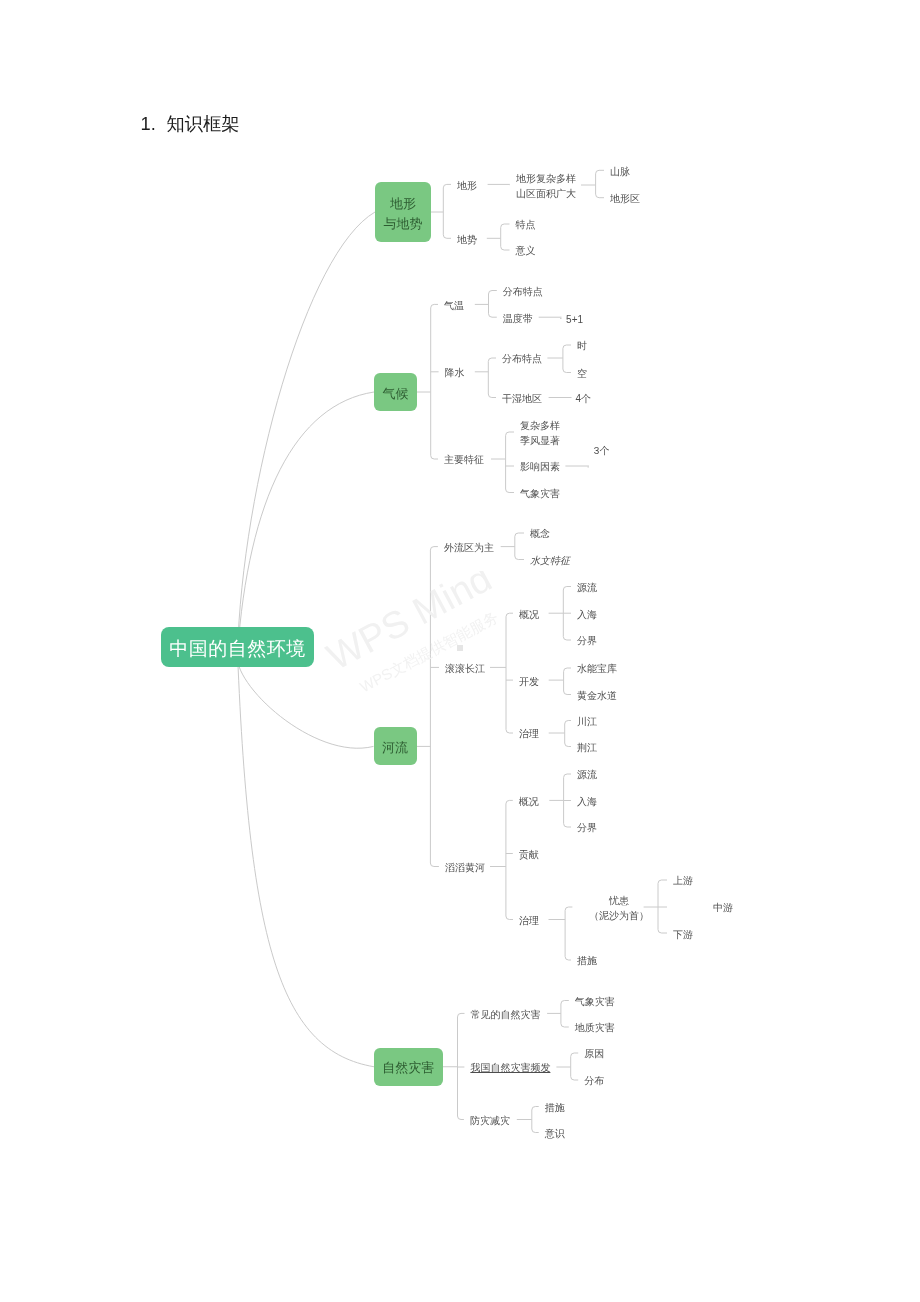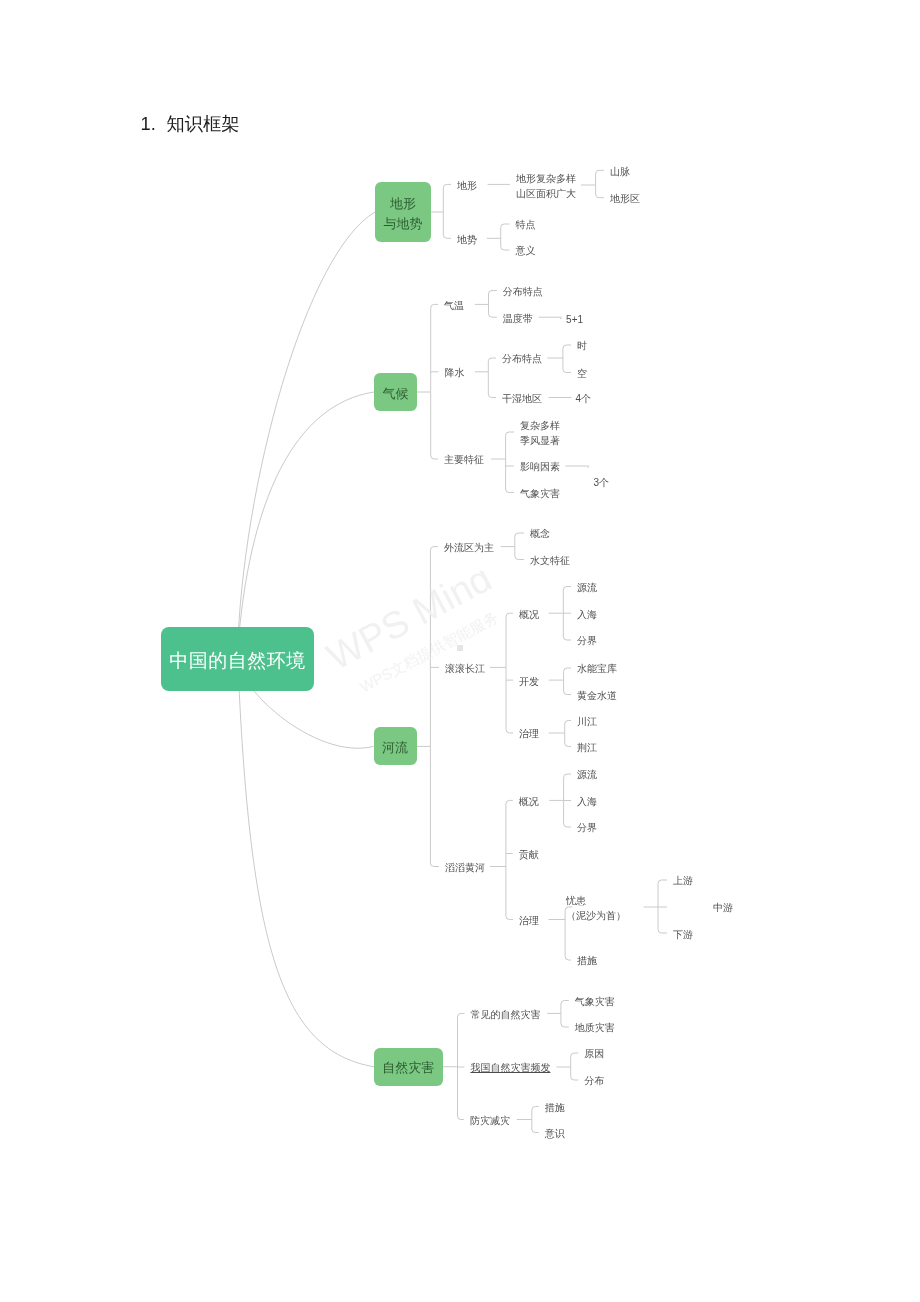--- a/index.html
+++ b/index.html
@@ -137,21 +137,21 @@
         <text x="27" y="100" font-size="38" fill="#f1f1f1" font-family="'Liberation Sans',sans-serif">WPS Mind</text>
         <text x="41" y="132" font-size="15" fill="#f2f2f2" font-family="'Liberation Sans',sans-serif">WPS文档提供智能服务</text>
       </g>
     </svg>
   </div>
   <div id="dot"></div>
   <div id="heading">
     <span class="num">1.</span><span>知识框架</span>
   </div>
   <div id="nodes">
-      <div class="node root" style="left: 161px; top: 627px; width: 153px; height: 64px;">中国的自然环境</div>
+      <div class="node root" style="left: 161px; top: 627px; width: 153px; height: 40px;">中国的自然环境</div>
       <div class="node branch" style="left: 375px; top: 182px; width: 56px; height: 60px;">地形
 与地势</div>
       <div class="leaf" style="left: 457px; top: 177.85px;">地形</div>
       <div class="leaf" style="left: 457px; top: 231.75px;">地势</div>
       <div class="leaf" style="left: 516px; top: 170.7px;">地形复杂多样
 山区面积广大</div>
       <div class="leaf" style="left: 610px; top: 163.75px;">山脉</div>
       <div class="leaf" style="left: 610px; top: 191.15px;">地形区</div>
       <div class="leaf" style="left: 515.5px; top: 217.45px;">特点</div>
       <div class="leaf" style="left: 515.5px; top: 243.45px;">意义</div>
@@ -164,44 +164,44 @@
       <div class="leaf" style="left: 566.1px; top: 311.95px;">5+1</div>
       <div class="leaf" style="left: 502px; top: 351.45px;">分布特点</div>
       <div class="leaf" style="left: 502px; top: 390.95px;">干湿地区</div>
       <div class="leaf" style="left: 577px; top: 338.45px;">时</div>
       <div class="leaf" style="left: 577px; top: 365.95px;">空</div>
       <div class="leaf" style="left: 575.5px; top: 390.95px;">4个</div>
       <div class="leaf" style="left: 520px; top: 417.7px;">复杂多样
 季风显著</div>
       <div class="leaf" style="left: 520px; top: 459.45px;">影响因素</div>
       <div class="leaf" style="left: 520px; top: 485.95px;">气象灾害</div>
-      <div class="leaf" style="left: 593.5px; top: 475px;">3个</div>
+      <div class="leaf" style="left: 593.5px; top: 444px; font-family: Liberation Mono, monospace;">3个</div>
       <div class="node branch" style="left: 373.5px; top: 727.4px; width: 43px; height: 38px;">河流</div>
       <div class="leaf" style="left: 443.9px; top: 540.05px;">外流区为主</div>
       <div class="leaf" style="left: 445px; top: 660.85px;">滚滚长江</div>
       <div class="leaf" style="left: 444.9px; top: 859.95px;">滔滔黄河</div>
       <div class="leaf" style="left: 530px; top: 526.45px;">概念</div>
-      <div class="leaf" style="left: 530px; top: 552.95px;">水文特征</div>
+      <div class="leaf" style="left: 530px; top: 552.95px; font-style: italic;">水文特征</div>
       <div class="leaf" style="left: 519px; top: 606.65px;">概况</div>
       <div class="leaf" style="left: 519px; top: 673.55px;">开发</div>
       <div class="leaf" style="left: 519px; top: 726.45px;">治理</div>
       <div class="leaf" style="left: 577px; top: 579.95px;">源流</div>
       <div class="leaf" style="left: 577px; top: 606.65px;">入海</div>
       <div class="leaf" style="left: 577px; top: 633.45px;">分界</div>
       <div class="leaf" style="left: 577px; top: 661.45px;">水能宝库</div>
       <div class="leaf" style="left: 577px; top: 687.95px;">黄金水道</div>
       <div class="leaf" style="left: 577px; top: 713.95px;">川江</div>
       <div class="leaf" style="left: 577px; top: 739.95px;">荆江</div>
       <div class="leaf" style="left: 518.8px; top: 793.85px;">概况</div>
       <div class="leaf" style="left: 518.8px; top: 846.95px;">贡献</div>
       <div class="leaf" style="left: 519px; top: 912.95px;">治理</div>
       <div class="leaf" style="left: 577px; top: 767.45px;">源流</div>
       <div class="leaf" style="left: 577px; top: 793.95px;">入海</div>
       <div class="leaf" style="left: 577px; top: 820.45px;">分界</div>
-      <div class="leaf" style="text-align: left; left: 566px; top: 892.7px;">忧患
+      <div class="leaf" style="text-align: center; left: 589px; top: 892.7px;">忧患
 （泥沙为首）</div>
       <div class="leaf" style="left: 577px; top: 953.45px;">措施</div>
       <div class="leaf" style="left: 673px; top: 873.45px;">上游</div>
       <div class="leaf" style="left: 673px; top: 900.45px; margin-left: 40px;">中游</div>
       <div class="leaf" style="left: 673px; top: 927px; text-align: center;">下游</div>
       <div class="node branch" style="left: 374px; top: 1048px; width: 68.5px; height: 37.5px;">自然灾害</div>
       <div class="leaf" style="left: 470.5px; top: 1006.85px;">常见的自然灾害</div>
       <div class="leaf" style="left: 470.4px; top: 1060.45px; text-decoration: underline;">我国自然灾害频发</div>
       <div class="leaf" style="left: 469.9px; top: 1112.95px;">防灾减灾</div>
       <div class="leaf" style="left: 574.8px; top: 993.95px;">气象灾害</div>

